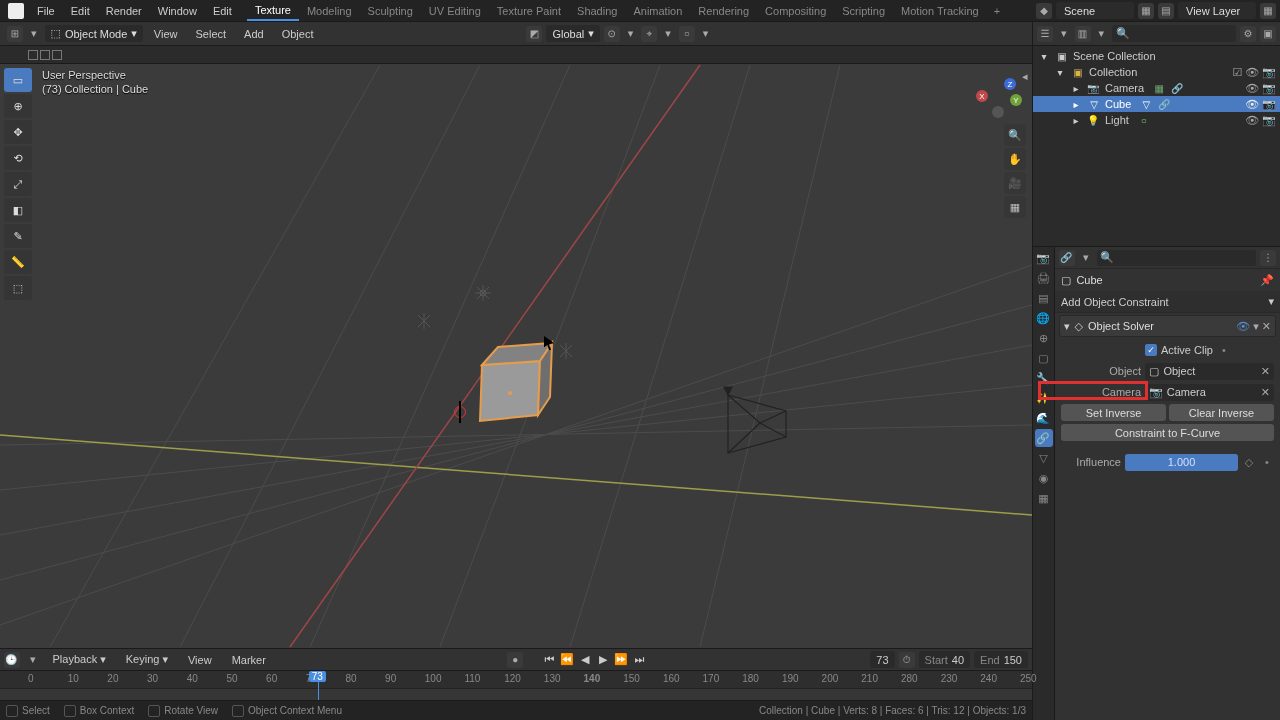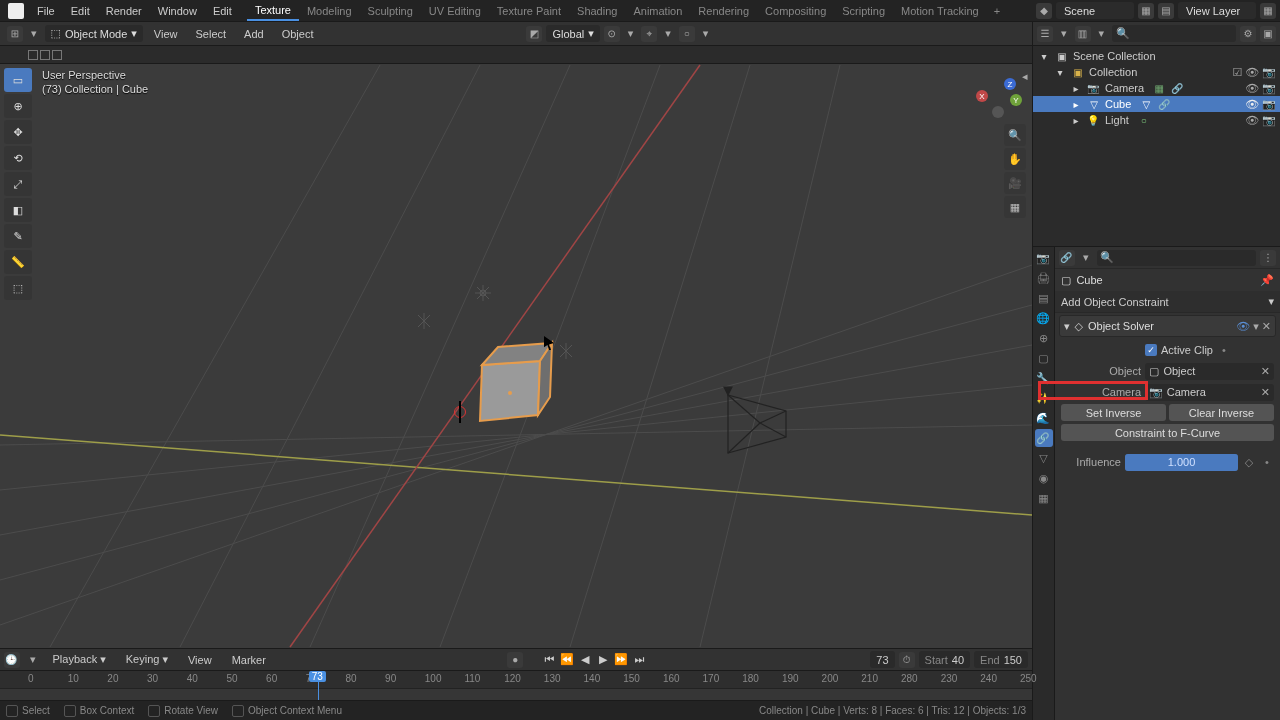--- a/index.html
+++ b/index.html
@@ -496,21 +496,21 @@
         <span class="tick" style="left: 186.72px;">40</span>
         <span class="tick" style="left: 226.4px;">50</span>
         <span class="tick" style="left: 266.08px;">60</span>
         <span class="tick" style="left: 305.76px;">70</span>
         <span class="tick" style="left: 345.44px;">80</span>
         <span class="tick" style="left: 385.12px;">90</span>
         <span class="tick" style="left: 424.8px;">100</span>
         <span class="tick" style="left: 464.48px;">110</span>
         <span class="tick" style="left: 504.16px;">120</span>
         <span class="tick" style="left: 543.84px;">130</span>
-        <span class="tick" style="left: 583.52px;">140</span>
+        <span class="tick" style="left: 583.52px; font-weight: bold;">140</span>
         <span class="tick" style="left: 623.2px;">150</span>
         <span class="tick" style="left: 662.88px;">160</span>
         <span class="tick" style="left: 702.56px;">170</span>
         <span class="tick" style="left: 742.24px;">180</span>
         <span class="tick" style="left: 781.92px;">190</span>
         <span class="tick" style="left: 821.6px;">200</span>
         <span class="tick" style="left: 861.28px;">210</span>
         <span class="tick" style="left: 900.96px;">280</span>
         <span class="tick" style="left: 940.64px;">230</span>
         <span class="tick" style="left: 980.32px;">240</span>

